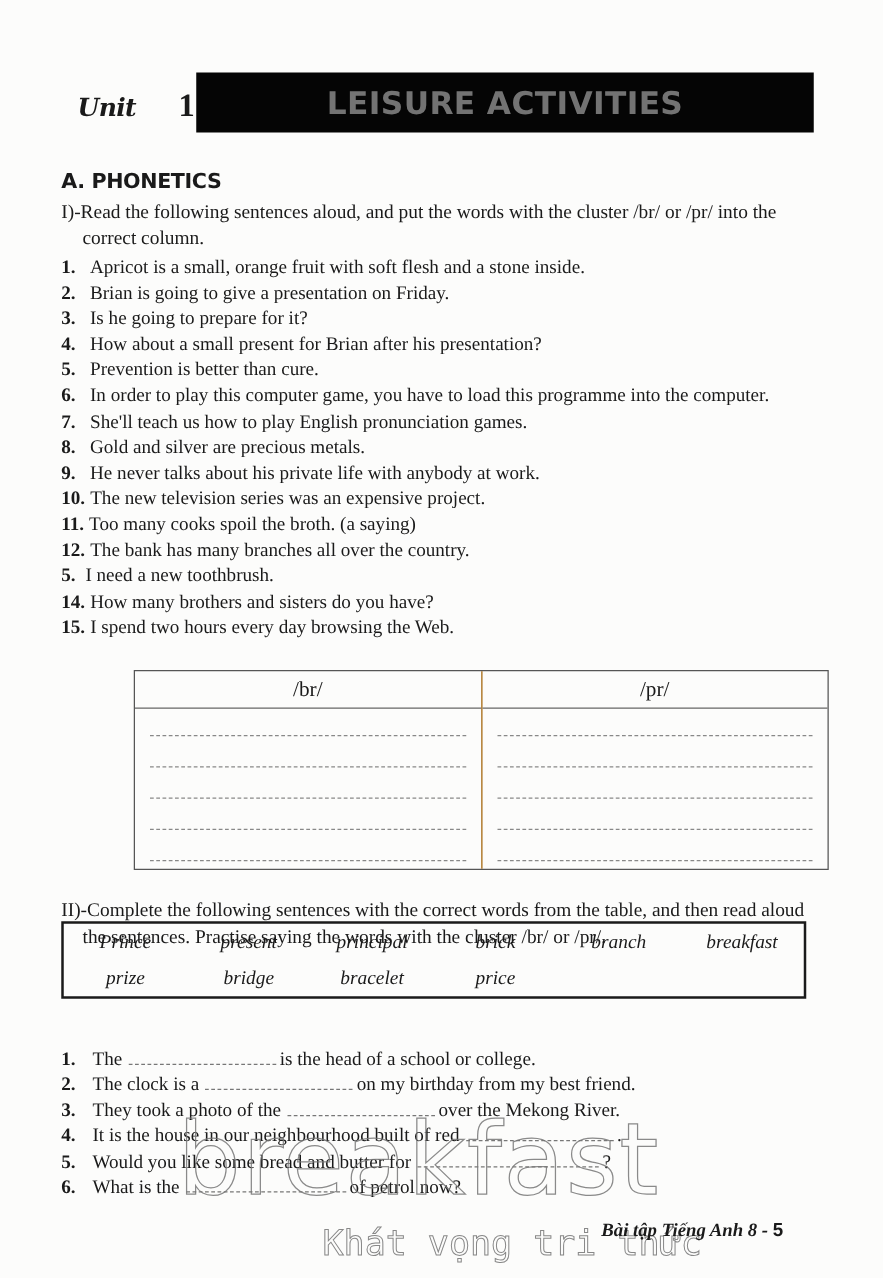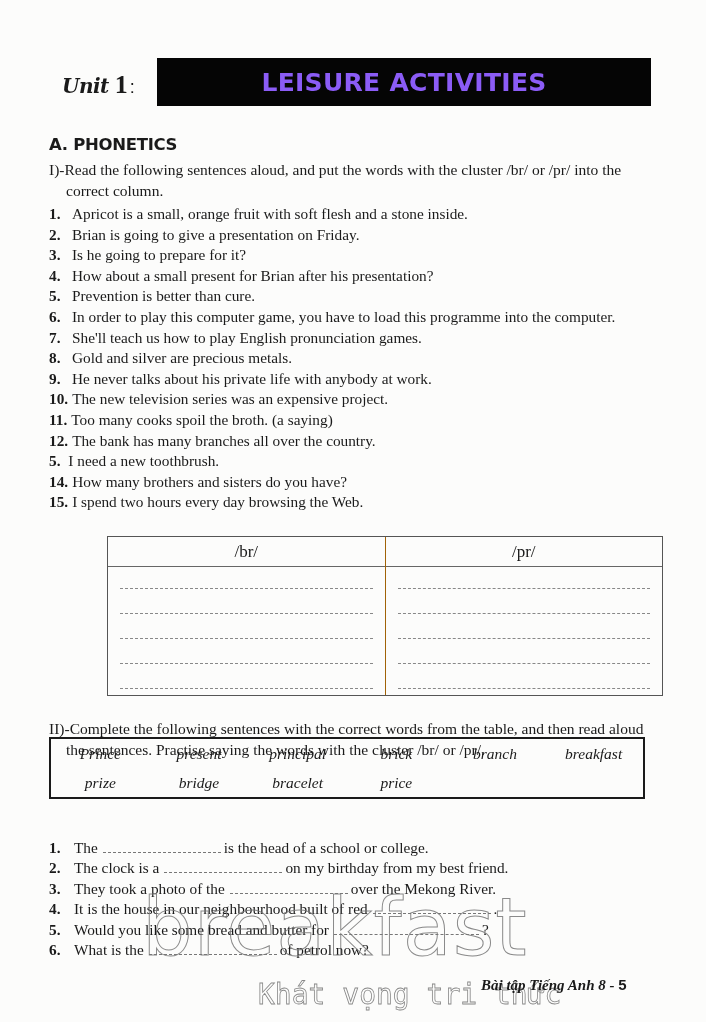--- a/index.html
+++ b/index.html
@@ -1,35 +1,35 @@
 <!DOCTYPE html>
 <html><head>
 <meta charset="utf-8">
 <style>
   html, body { margin: 0; padding: 0; }
   body {
     width: 706px; height: 1022px; background: #fcfcfb; position: relative; overflow: hidden;
     font-family: "Liberation Serif", "DejaVu Serif", serif; color: #1a1a1a;
   }
   .unit-label {
-    position: absolute; left: 62px; top: 70px; height: 36px; display: flex; align-items: baseline;
+    position: absolute; left: 62px; top: 70px; height: 36px; display: flex; align-items: baseline; gap: 28px;
   }
   .unit-word {
     font-family: "DejaVu Serif", serif; font-style: italic; font-weight: bold; font-size: 20px; letter-spacing: -0.5px;
   }
   .unit-num {
     font-family: "Liberation Serif", serif; font-weight: bold; font-size: 26px; margin-left: 6px;
   }
   .unit-colon { font-family: "Liberation Sans", sans-serif; font-size: 18px; margin-left: 2px; }
   .title-bar {
     position: absolute; left: 157px; top: 58px; width: 494px; height: 48px; background: #050505;
     display: flex; align-items: center; justify-content: center;
   }
   .title-text {
-    color: #8b5cf6; font-family: "DejaVu Sans", sans-serif; font-weight: bold; font-size: 25px; letter-spacing: 0.3px;
+    color: #737373; font-family: "DejaVu Sans", sans-serif; font-weight: bold; font-size: 25px; letter-spacing: 0.3px;
   }
   .section-heading {
     position: absolute; left: 49px; top: 135px; font-family: "DejaVu Sans", sans-serif; font-weight: bold; font-size: 16.5px; letter-spacing: -0.3px; text-align: center;
   }
   .instruction {
     position: absolute; left: 49px; width: 605px; font-weight: normal; font-size: 15.5px; line-height: 21px;
     text-indent: -17px; padding-left: 17px; box-sizing: border-box;
   }
   .instr-1 { top: 159px; }
   .instr-2 { top: 718px; }

